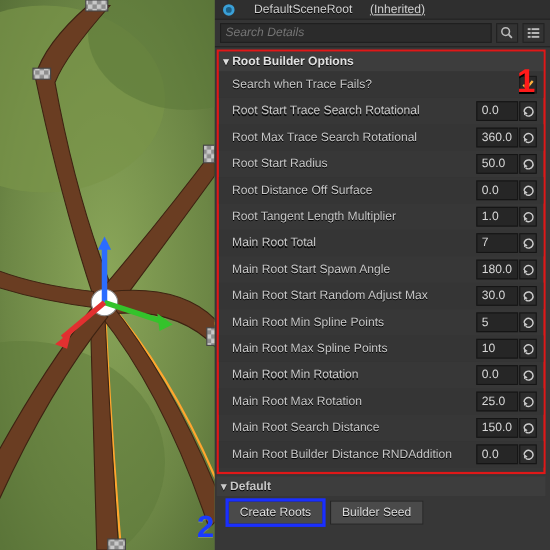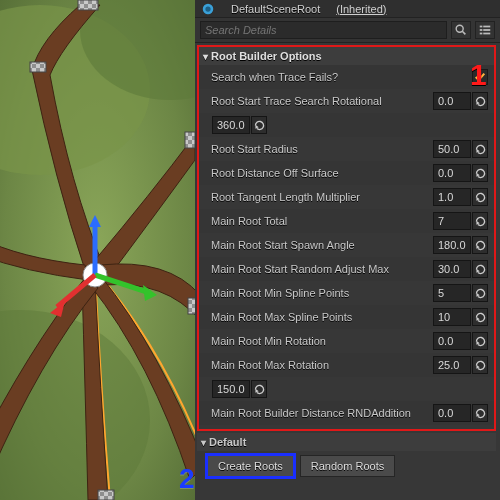--- a/index.html
+++ b/index.html
@@ -154,20 +154,21 @@
                   <div class="reset">
                     <svg viewBox="0 0 16 16">
                       <path d="M3 8a5 5 0 1 1 1.8 3.8" fill="none" stroke="#ccc" stroke-width="1.6"></path>
                       <polygon points="3,12 3,7 7,10" fill="#ccc"></polygon>
                     </svg>
                   </div>
                 </div>
               </div>
             </div>
             <div class="row">
+              <div class="label">Root Max Trace Search Rotational</div>
               <div class="ctrl">
                 <div class="numwrap">
                   <input class="num" value="360.0" style="">
                   <div class="reset">
                     <svg viewBox="0 0 16 16">
                       <path d="M3 8a5 5 0 1 1 1.8 3.8" fill="none" stroke="#ccc" stroke-width="1.6"></path>
                       <polygon points="3,12 3,7 7,10" fill="#ccc"></polygon>
                     </svg>
                   </div>
                 </div>
@@ -307,20 +308,21 @@
                   <div class="reset">
                     <svg viewBox="0 0 16 16">
                       <path d="M3 8a5 5 0 1 1 1.8 3.8" fill="none" stroke="#ccc" stroke-width="1.6"></path>
                       <polygon points="3,12 3,7 7,10" fill="#ccc"></polygon>
                     </svg>
                   </div>
                 </div>
               </div>
             </div>
             <div class="row">
+              <div class="label">Main Root Search Distance</div>
               <div class="ctrl">
                 <div class="numwrap">
                   <input class="num" value="150.0" style="">
                   <div class="reset">
                     <svg viewBox="0 0 16 16">
                       <path d="M3 8a5 5 0 1 1 1.8 3.8" fill="none" stroke="#ccc" stroke-width="1.6"></path>
                       <polygon points="3,12 3,7 7,10" fill="#ccc"></polygon>
                     </svg>
                   </div>
                 </div>
@@ -342,20 +344,20 @@
             </div>
           </div>
       </div>
 
       <div class="section2-head">
         <span class="tri">▾</span>
         <span>Default</span>
       </div>
       <div class="btnrow">
         <button class="btn primary-mark">Create Roots</button>
-        <button class="btn">Random Roots</button>
+        <button class="btn">Builder Seed</button>
       </div>
     </div>
   </div>
 </div>
 
 <div class="callout1">1</div>
 <div class="callout2">2</div>
 
 </body></html>

